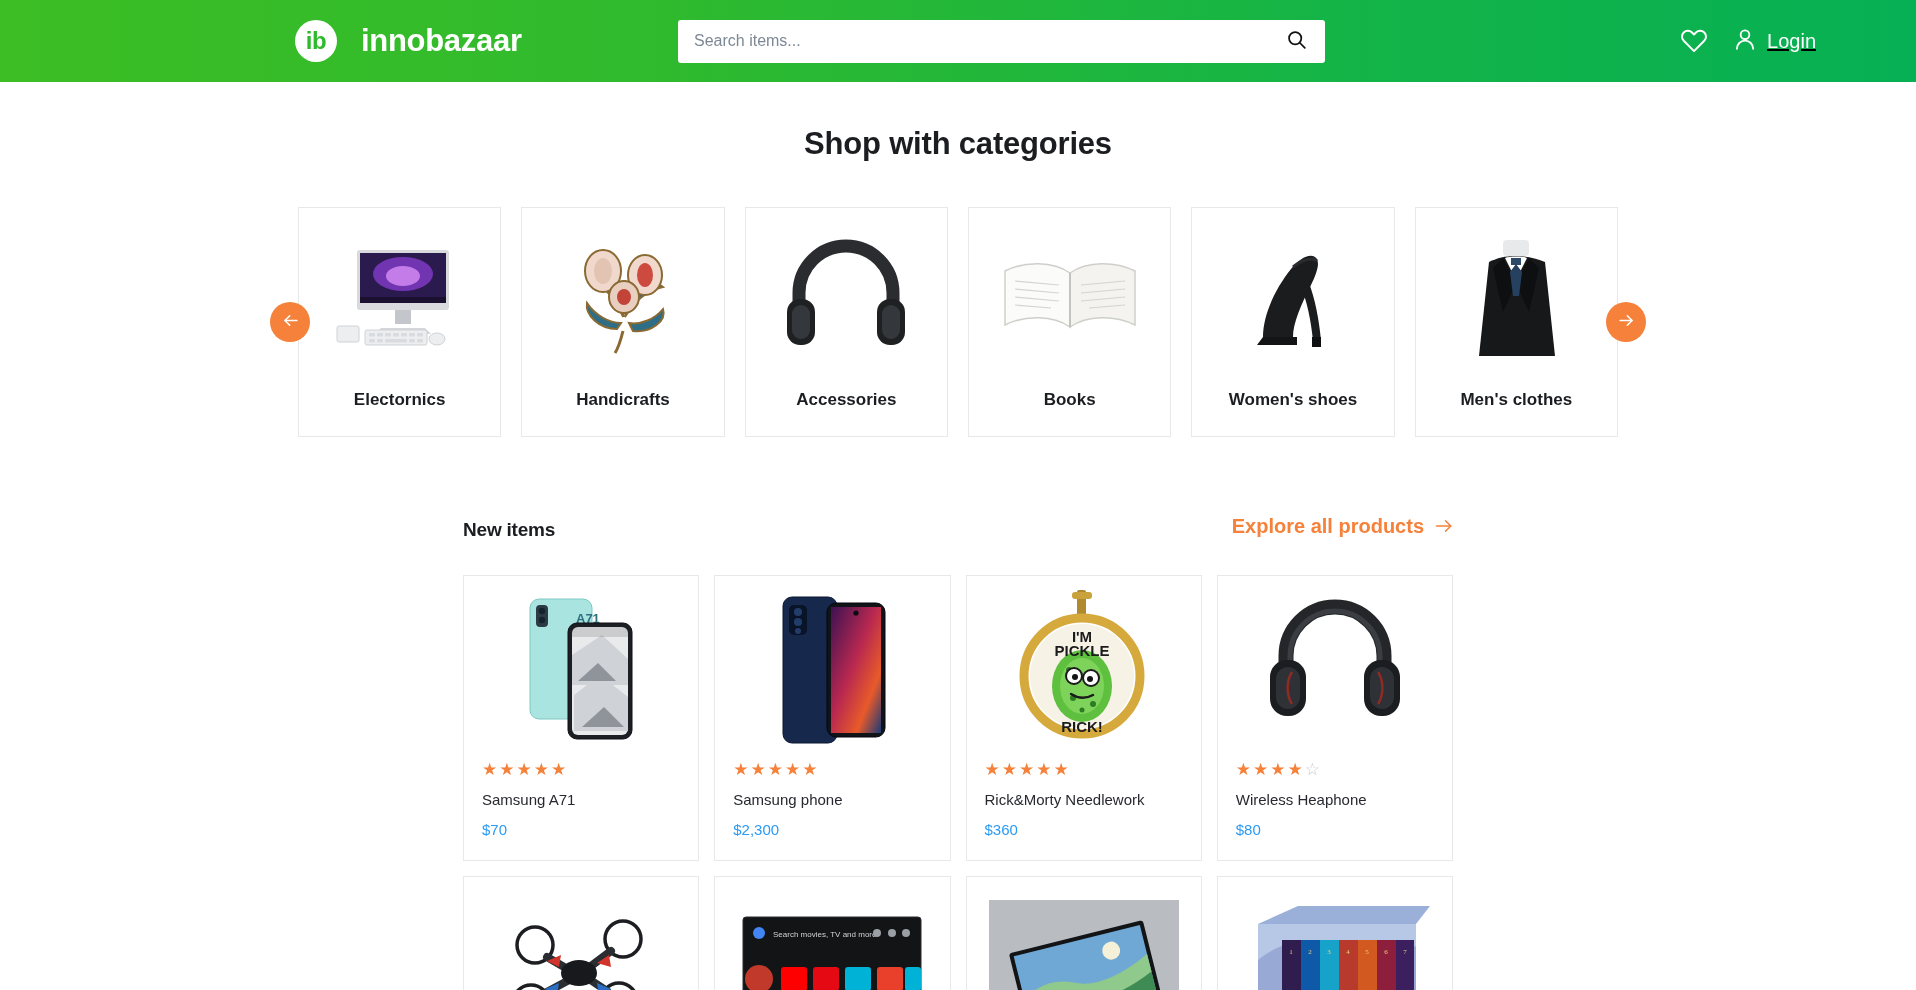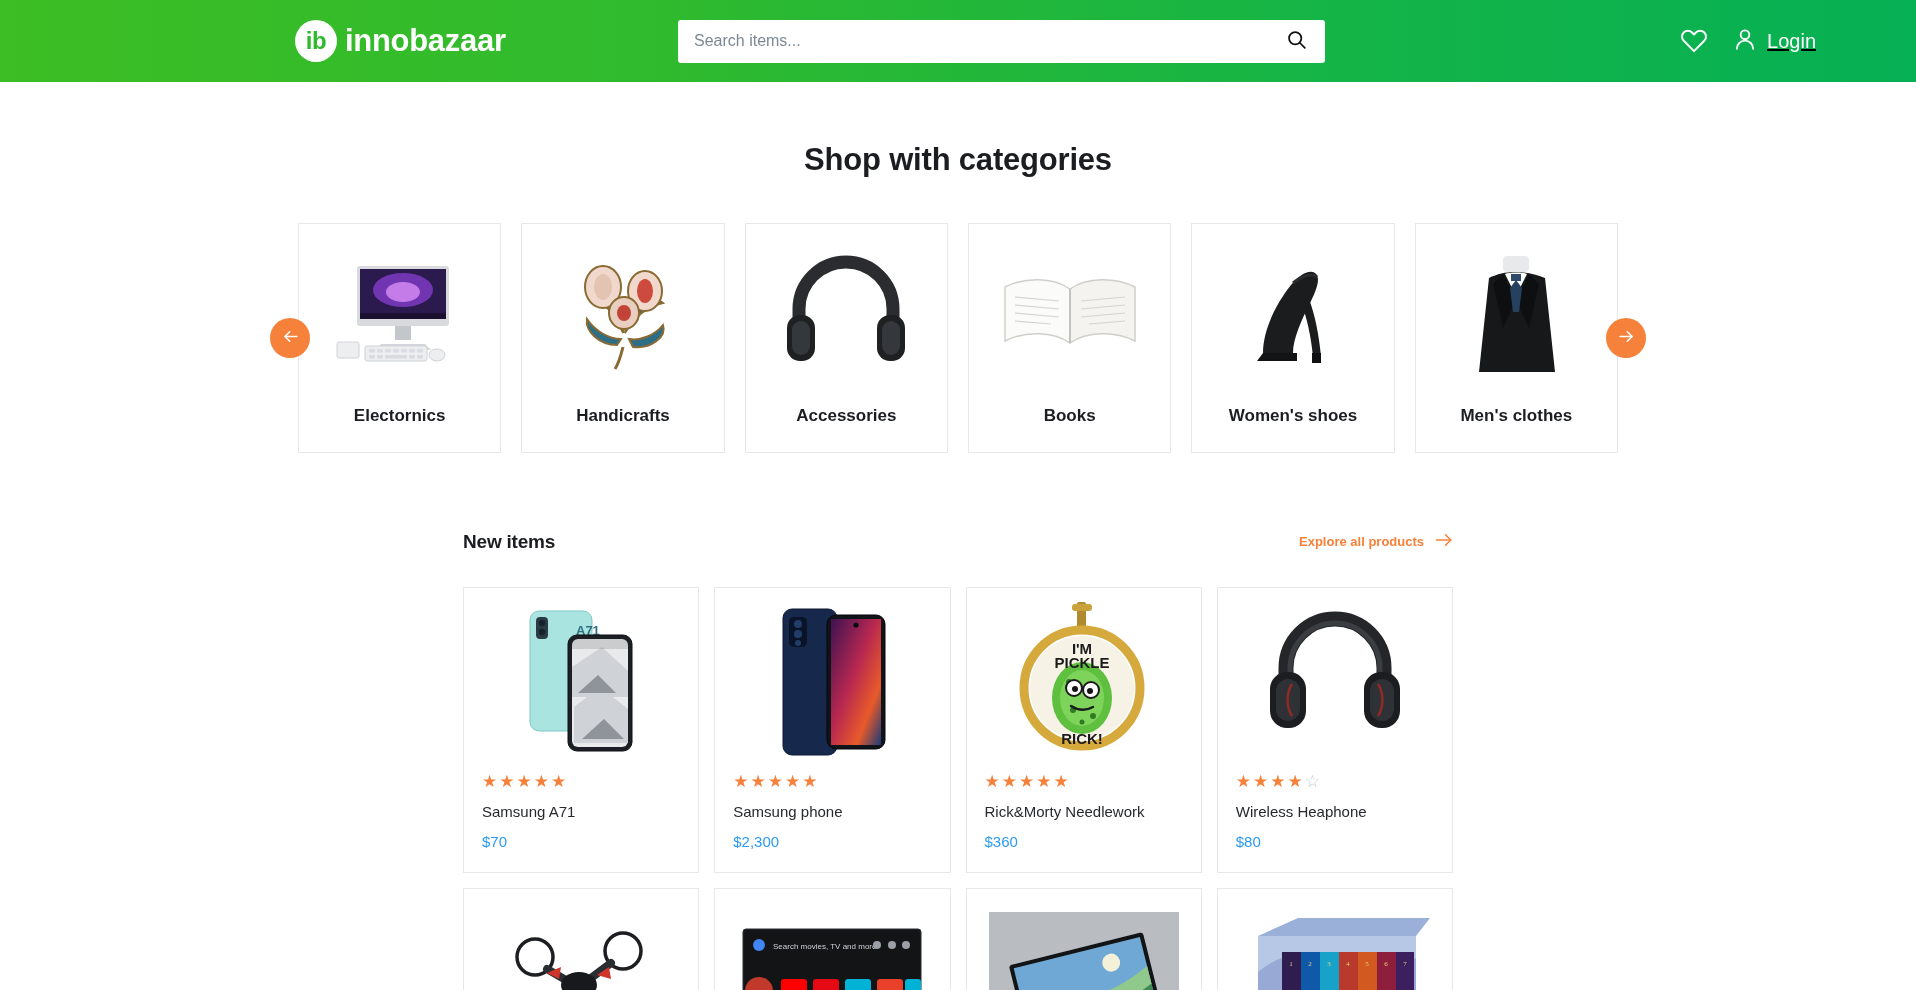--- a/index.html
+++ b/index.html
@@ -19,21 +19,21 @@
     width: 100%;
     background: linear-gradient(90deg, #3CBE24 0%, #2FBA2E 35%, #14B447 70%, #06B054 100%);
     display: flex;
     align-items: center;
     position: relative;
   }
 
   .brand {
     display: flex;
     align-items: center;
-    gap: 8px;
+    gap: 24px;
     position: absolute;
     left: 295px;
   }
   .brand-mark {
     width: 42px; height: 42px;
     border-radius: 50%;
     background: #ffffff;
     display: flex; align-items: center; justify-content: center;
     font-size: 24px; font-weight: bold;
     color: #2FBA2E;
@@ -91,21 +91,21 @@
     cursor: pointer;
   }
   .login-label { color: #ffffff; font-size: 20px; }
 
   
   .section-title {
     text-align: center;
     font-size: 31px;
     font-weight: bold;
     color: #1b1d21;
-    margin-top: 60px;
+    margin-top: 44px;
     letter-spacing: -0.2px;
   }
 
   .carousel {
     position: relative;
     margin: 45px auto 0;
     width: 1320px;
   }
   .cat-row {
     display: flex;
@@ -164,21 +164,21 @@
   }
   .items-title {
     font-size: 19px;
     font-weight: bold;
     color: #1b1d21;
     letter-spacing: -0.2px;
   }
   .explore-link {
     display: flex; align-items: center; gap: 11px;
     color: #F5813A;
-    font-size: 13px;
+    font-size: 20px;
     font-weight: bold;
     text-decoration: none;
     cursor: pointer;
     padding-bottom: 3px;
   }
 
   .product-grid {
     display: grid;
     grid-template-columns: repeat(4, 1fr);
     gap: 15px;

